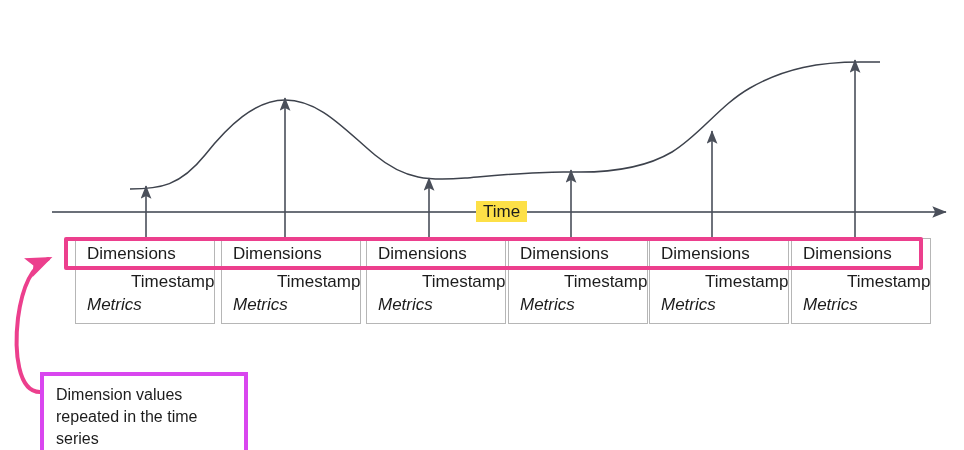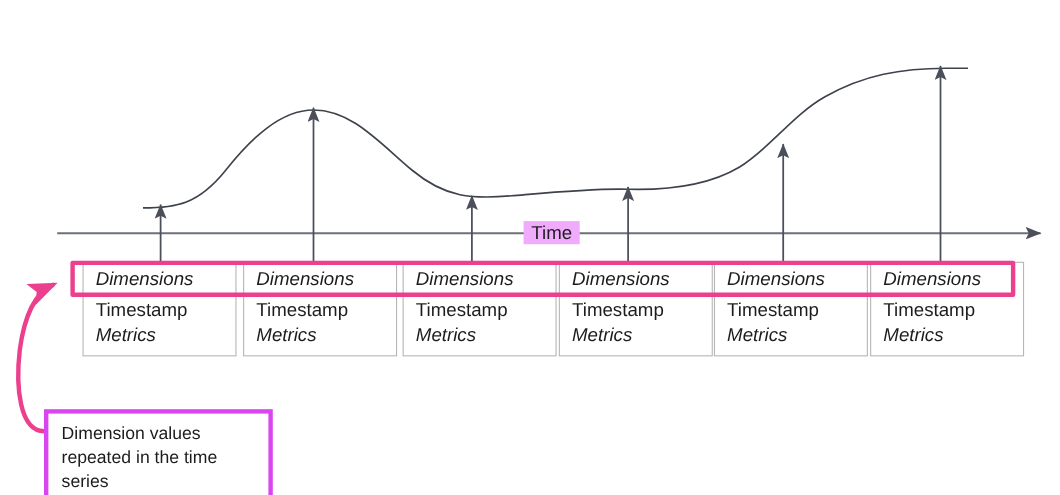--- a/index.html
+++ b/index.html
@@ -38,22 +38,22 @@
     box-sizing: border-box;
   }
   .record-line {
     position: absolute;
     left: 11px;
     font-size: 17px;
     line-height: 20px;
     color: #1c1c1c;
     white-space: nowrap;
   }
-  .record-line.l0 { top: 5px; font-style: italic; }
-  .record-line.l1 { top: 33px; }
+  .record-line.l0 { top: 5px; }
+  .record-line.l1 { top: 33px; margin-left: 44px; }
   .record-line.l2 { top: 56px; font-style: italic; }
 
   
   #dimensions-highlight {
     position: absolute;
     left: 64px;
     top: 237px;
     width: 859px;
     height: 33px;
     border: 4px solid #ec3f8d;
@@ -86,21 +86,21 @@
   }
 
   
   #time-label {
     position: absolute;
     left: 476px;
     top: 201px;
     font-size: 17px;
     line-height: 21px;
     color: #1c1c1c;
-    background: #f0abfc;
+    background: #fde047;
     padding: 0 7px;
     white-space: nowrap;
   }
 </style>
 </head>
 <body>
 
 <div id="stage">
 
   <svg id="diagram-svg" viewBox="0 0 964 450" xmlns="http://www.w3.org/2000/svg">

